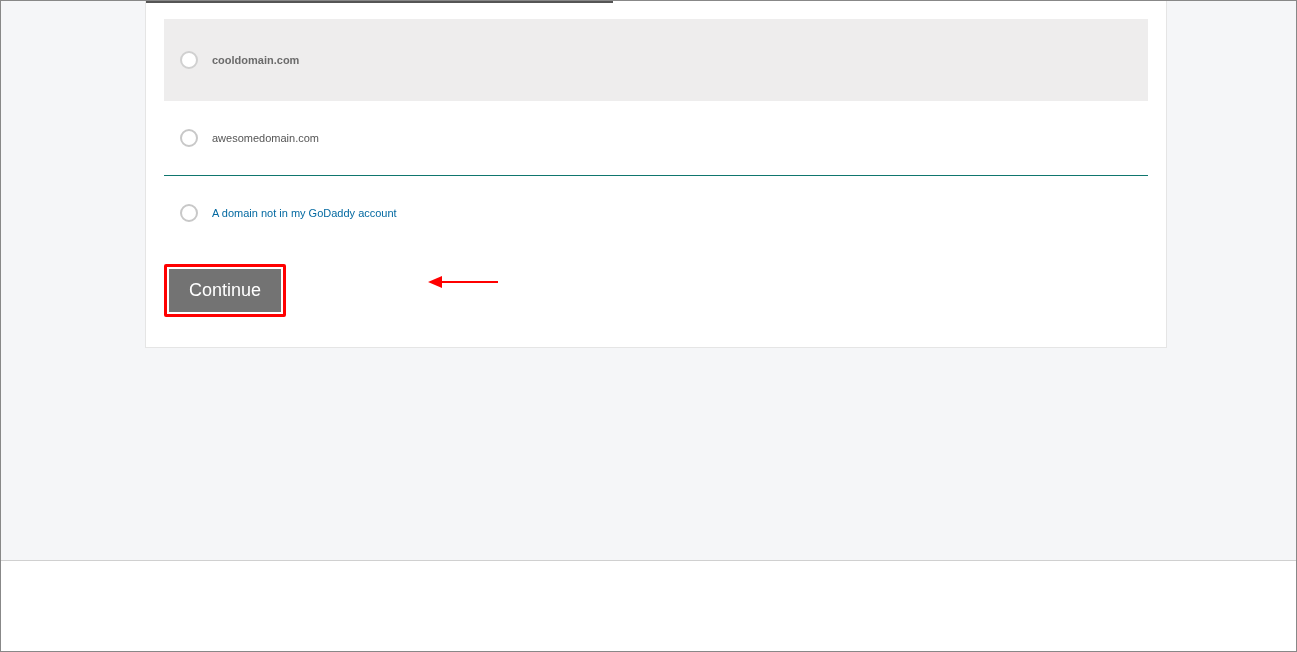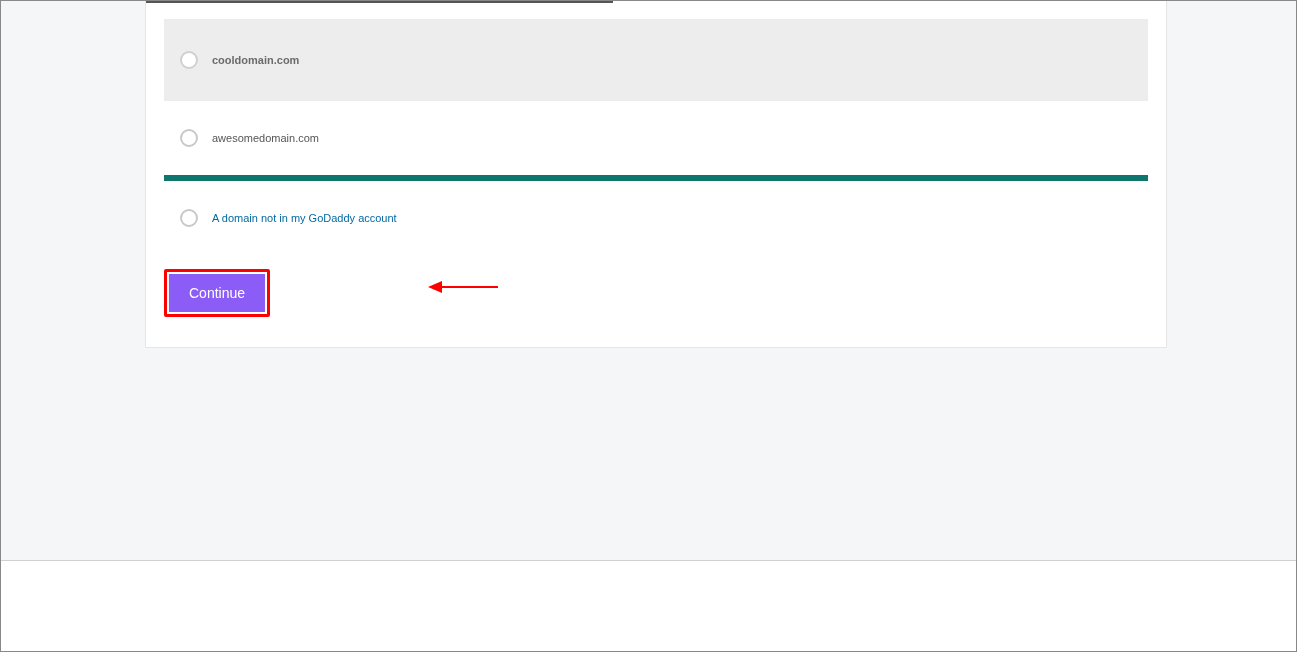--- a/index.html
+++ b/index.html
@@ -40,21 +40,21 @@
       height: 2px;
       background: #555;
     }
     .option-list {
       padding: 18px 18px 0 18px;
     }
     .option-row {
       display: flex;
       align-items: center;
       padding: 28px 16px;
-      border-bottom: 6px solid #0f766e;
+      border-bottom: 1px solid #0f766e;
     }
     .option-row.selected {
       background: #eeeded;
       border-bottom: none;
       padding: 32px 16px;
     }
     .option-row.last {
       border-bottom: none;
     }
     .radio {
@@ -86,25 +86,25 @@
       padding: 14px 18px 0 18px;
       position: relative;
     }
     .highlight-box {
       border: 3px solid #ff0000;
       display: inline-block;
       padding: 2px;
       border-radius: 2px;
     }
     .continue-btn {
-      background: #8b5cf6;
+      background: #737373;
       color: #fff;
       border: none;
       padding: 11px 20px;
-      font-size: 14px;
+      font-size: 18px;
       font-weight: 500;
       cursor: pointer;
       display: inline-block;
     }
     .arrow-annotation {
       position: absolute;
       left: 282px;
       top: 22px;
       display: flex;
       align-items: center;

